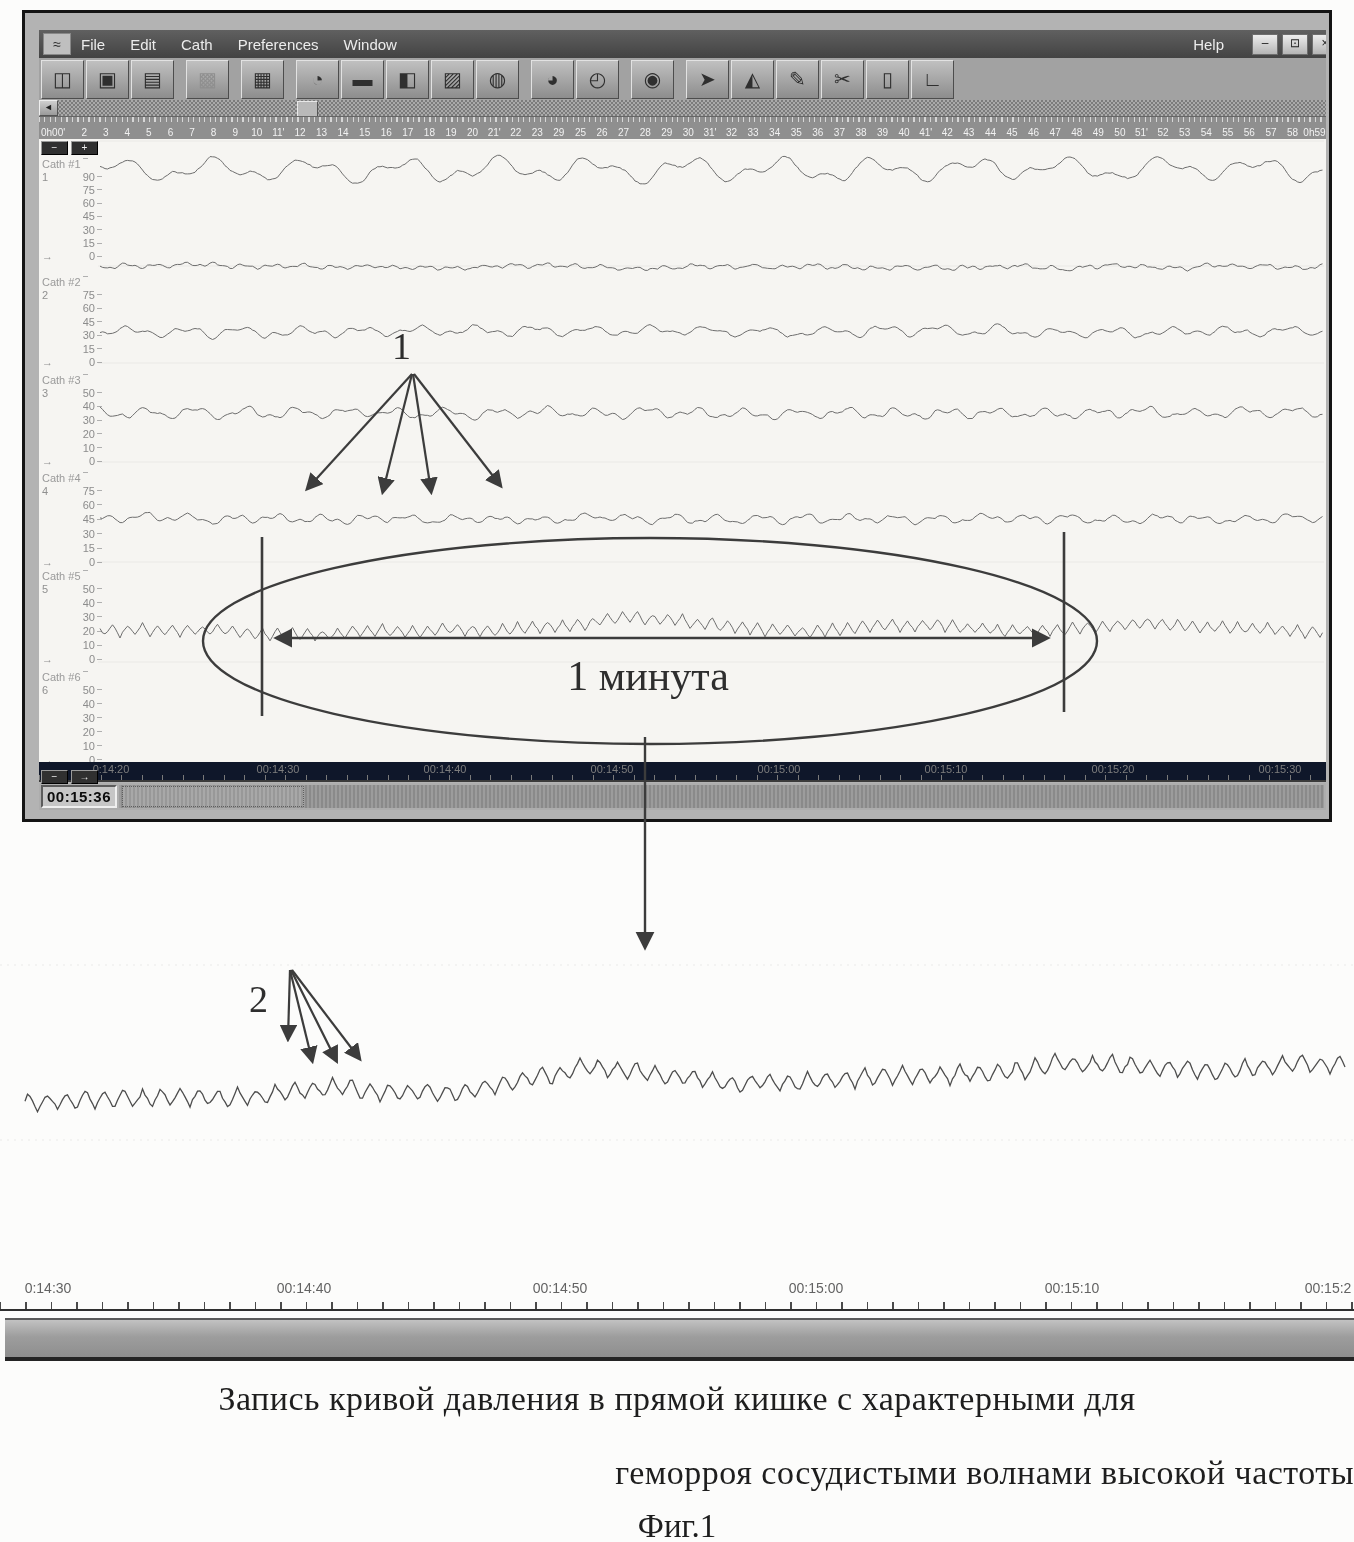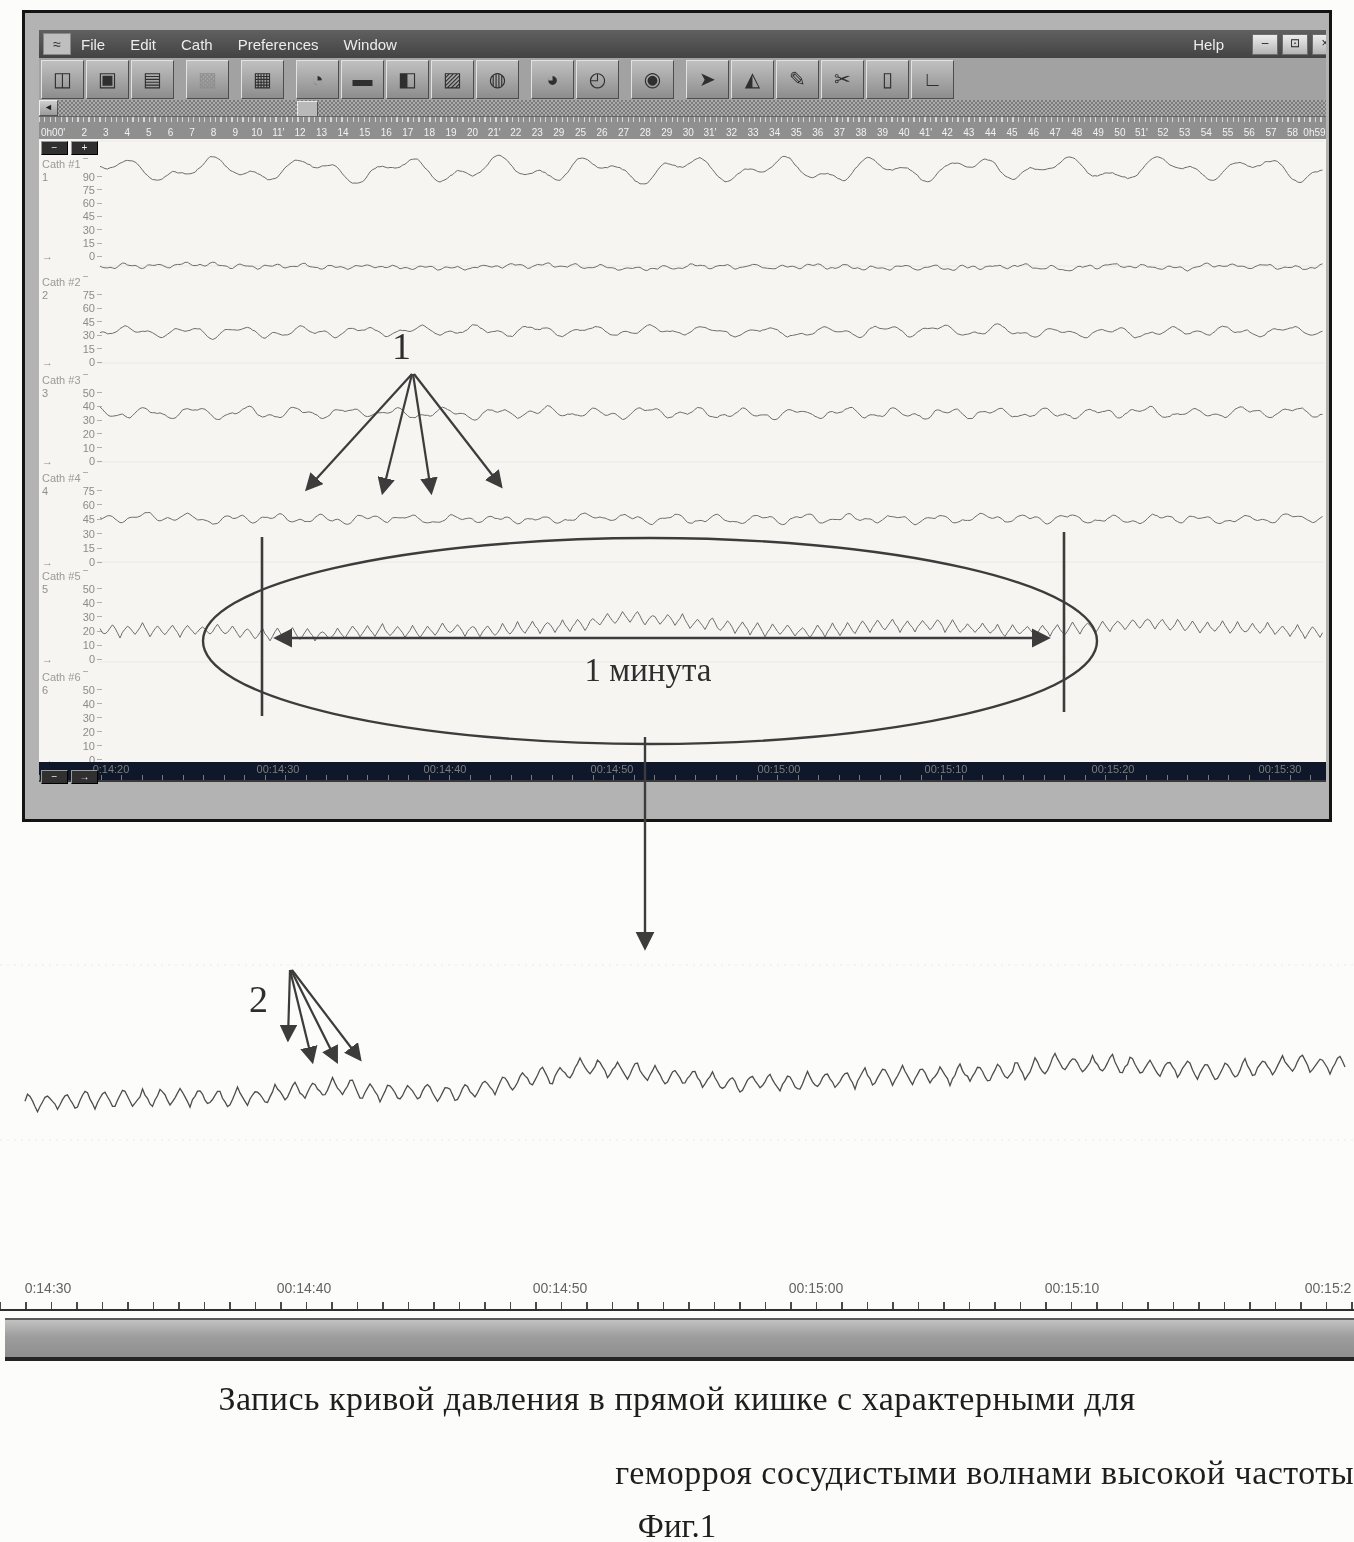--- a/index.html
+++ b/index.html
@@ -75,21 +75,21 @@
         font-weight:bold;font-size:15px;letter-spacing:.5px;color:#0c0c0c;text-align:center;line-height:19px;}
   .statustrack{flex:1;height:23px;margin:0 2px;position:relative;
         background:repeating-linear-gradient(90deg,#9c9c9c 0 2px,#8a8a8a 2px 4px);}
   .strackthumb{position:absolute;left:3px;top:1px;width:180px;height:19px;
         border:1px dotted #5e5e5e;background:rgba(255,255,255,.12);}
 
   
   .ann{position:absolute;z-index:6;font-family:"Liberation Serif",serif;color:#2e2e2e;}
   .n1{left:392px;top:324px;font-size:38px;}
   .n2{left:249px;top:977px;font-size:38px;}
-  .minute{left:648px;top:652px;transform:translateX(-50%);font-size:33px;white-space:nowrap;}
+  .minute{left:648px;top:652px;transform:translateX(-50%);font-size:42px;white-space:nowrap;}
 
   
   .lower-time-axis{position:absolute;left:0;top:1278px;width:1354px;height:31px;
         border-bottom:2px solid #2f2f2f;}
   .lower-time-axis::after{content:"";position:absolute;left:0;right:0;bottom:0;height:7px;
         background:repeating-linear-gradient(90deg,#4a4a4a 0 1.5px,transparent 1.5px 25.5px);}
   .laxlab{position:absolute;top:2px;transform:translateX(-50%);font-size:14px;color:#636363;white-space:nowrap;}
   .graybar{position:absolute;left:5px;top:1318px;width:1349px;height:37px;
         background:linear-gradient(#c2c2c2,#9d9d9d 45%,#8e8e8e);
         border-top:2px solid #5a5a5a;border-bottom:4px solid #242424;}
@@ -503,20 +503,26 @@
         <span class="axlab" style="left: 907px;">00:15:10</span>
         <span class="axlab" style="left: 1074px;">00:15:20</span>
         <span class="axlab" style="left: 1241px;">00:15:30</span>
       </div>
 
     <div class="pager">
       <div class="zbtn">−</div>
       <div class="zbtn">→</div>
     </div>
 
+    <div class="statusrow">
+      <div class="status-time">00:15:36</div>
+      <div class="statustrack">
+        <div class="strackthumb"></div>
+      </div>
+    </div>
   </div>
 
   <div class="ann n1">1</div>
   <div class="ann minute">1 минута</div>
   <div class="ann n2">2</div>
 
   <div class="lower-time-axis">
       <span class="laxlab" style="left: 48px;">0:14:30</span>
       <span class="laxlab" style="left: 304px;">00:14:40</span>
       <span class="laxlab" style="left: 560px;">00:14:50</span>

